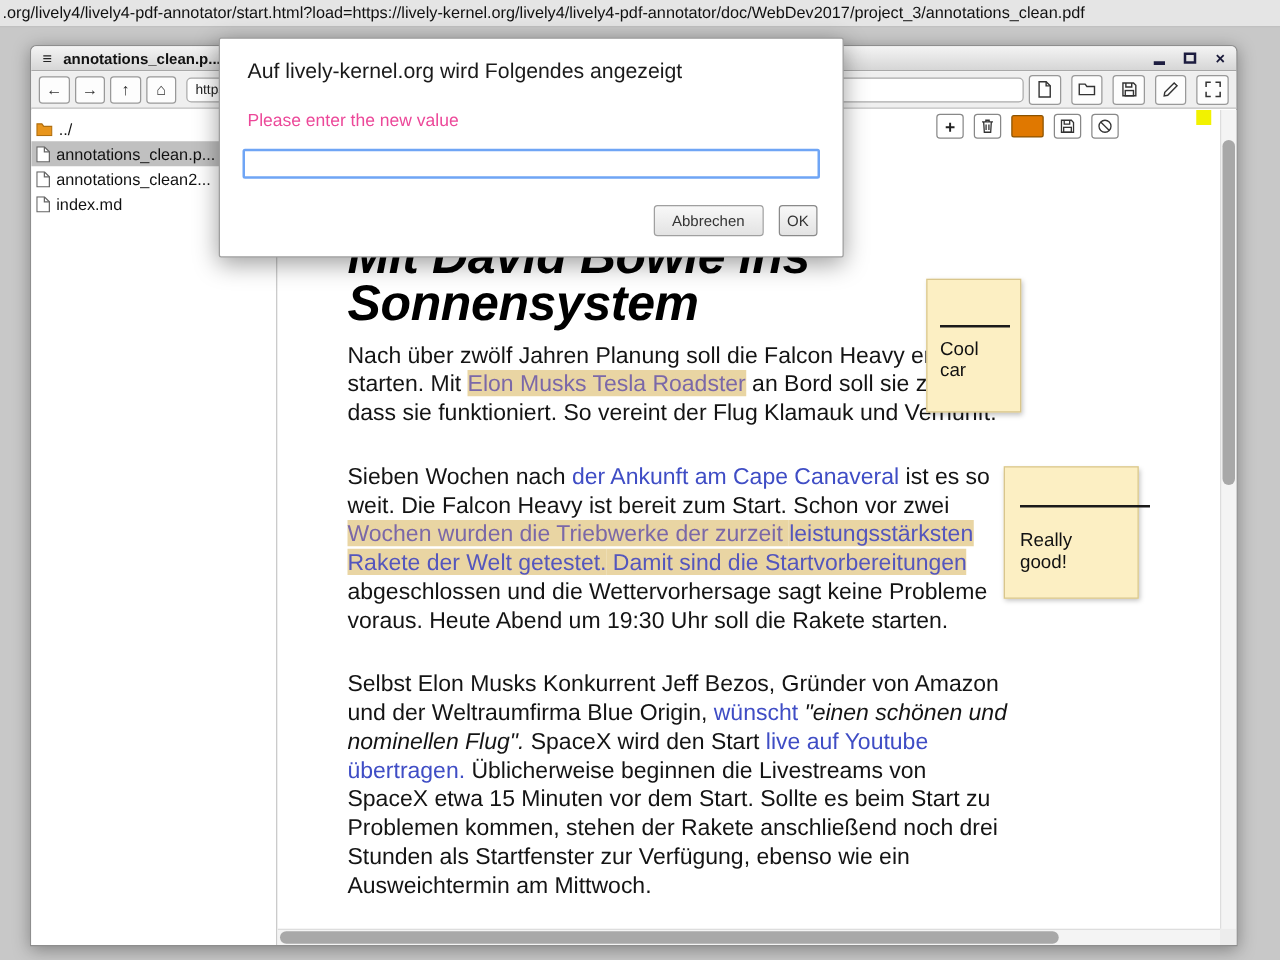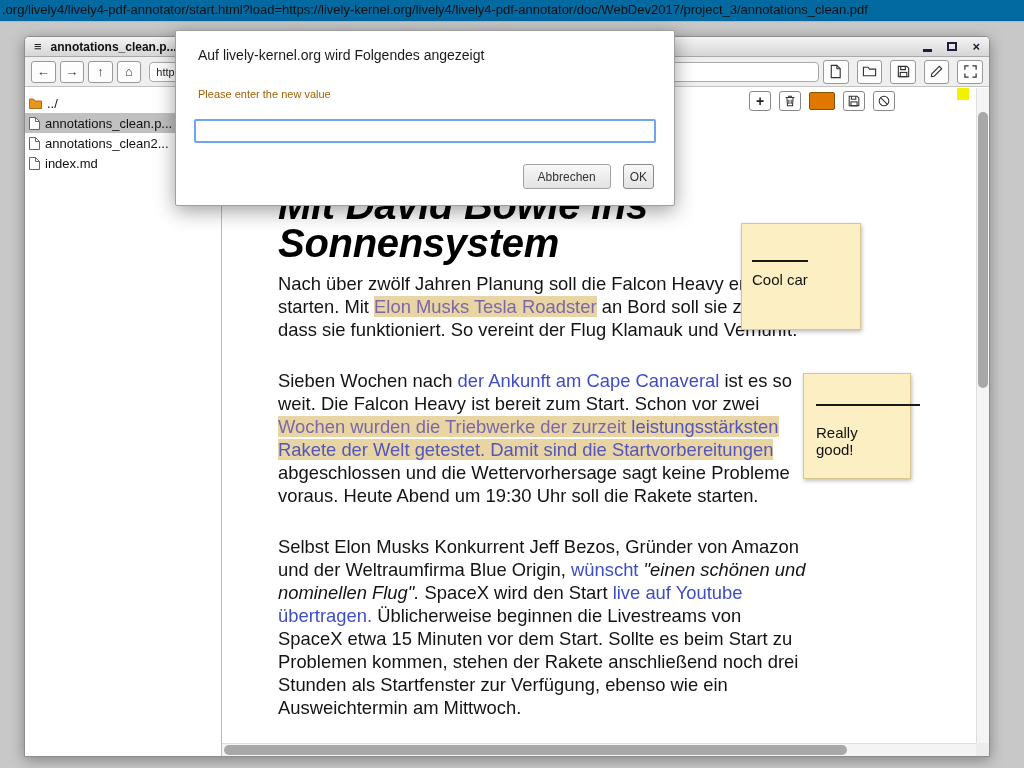--- a/index.html
+++ b/index.html
@@ -6,21 +6,21 @@
   html,body { margin:0; padding:0; }
   body {
     width:1024px; height:768px; overflow:hidden; position:relative;
     background:#c8c8c8;
     font-family:"Liberation Sans", sans-serif;
   }
 
   
   .top-bar {
     position:absolute; left:0; top:0; width:1024px; height:22px;
-    background:#0369a1; border-bottom:1px solid #b5b5b5;
+    background:#e5e5e5; border-bottom:1px solid #b5b5b5;
     font-size:13px; color:#111; line-height:20px;
     white-space:nowrap; overflow:hidden; padding-left:2px;
   }
 
   
   .window {
     position:absolute; left:24px; top:36px; width:966px; height:721px;
     background:#fff; border:1px solid #8e8e8e; border-radius:5px 5px 0 0;
     box-shadow:0 3px 14px rgba(0,0,0,.35);
   }
@@ -85,41 +85,41 @@
   .seg-italic { color:#141414; font-style:italic; }
   .seg-link   { color:var(--link,#3f4dc5);margin-top:12px; }
   .seg-hl     { background:var(--highlight-bg,#e9d5a3); color:var(--highlight-text,#7b68a8);margin-top:22px; }
   .seg-hl-link{ background:var(--highlight-bg,#e9d5a3); color:var(--highlight-link,#5456bd); }
 
   
   .note {
     position:absolute; background:var(--note-bg,#fcefc3); border:1px solid var(--note-border,#d9c68c);
     box-shadow:1px 2px 4px rgba(0,0,0,.25); font-size:15px; color:#111; z-index:5; cursor:pointer;
   }
-  .note1 { left:519px; top:135px; width:120px;  height:107px; padding:36px 10px 0; }
+  .note1 { left:519px; top:135px; width:76px;  height:107px; padding:36px 10px 0; }
   .note2 { left:581px; top:285px; width:108px; height:106px; padding:30px 12px 0; }
   .note-line { border-top:2px solid #1a1a1a; }
   .note1 .note-line { width:56px;  margin-bottom:9px; }
   .note2 .note-line { width:104px; margin-bottom:18px; }
 
   
   .vscroll { position:absolute; right:0; top:0; bottom:13px; width:13px; background:#f4f4f4; border-left:1px solid #ddd; z-index:6; }
   .vthumb  { position:absolute; left:1px; right:1px; top:24px; height:276px; background:#a8a8a8; border-radius:6px; }
   .hscroll { position:absolute; left:0; right:13px; bottom:0; height:13px; background:#f4f4f4; border-top:1px solid #ddd; z-index:6; }
   .hthumb  { position:absolute; top:1px; bottom:1px; left:2px; width:623px; background:#a8a8a8; border-radius:6px; }
   .scroll-corner { position:absolute; right:0; bottom:0; width:13px; height:13px; background:#ececec; z-index:6; }
 
   
   .dialog {
     position:absolute; left:175px; top:30px; width:500px; height:176px;
     background:#fff; border:1px solid #9f9f9f; border-radius:2px;
     box-shadow:0 5px 20px rgba(0,0,0,.38); z-index:100;
   }
-  .dlg-title  { position:absolute; left:22px; top:16px; font-size:14px; color:#1a1a1a; }
-  .dlg-prompt { position:absolute; left:22px; top:57px; font-size:11px; color:#a16207; }
+  .dlg-title  { position:absolute; left:22px; top:16px; font-size:17px; color:#1a1a1a; }
+  .dlg-prompt { position:absolute; left:22px; top:57px; font-size:14px; color:#ec4899; }
   .dlg-input  {
     position:absolute; left:18px; top:88px; width:462px; height:24px;
     border:2px solid var(--focus-ring,#6fa5f5); border-radius:2px;
     font-family:inherit; font-size:13px; padding:0 5px; outline:none; color:#111;
   }
   .dlg-buttons { position:absolute; right:20px; top:133px; display:flex; gap:12px; }
   .dlg-btn {
     height:25px; padding:0 14px; font-family:inherit; font-size:12px; color:#333;
     background:linear-gradient(#f8f8f8,#e3e3e3); border:1px solid #a0a0a0; border-radius:3px; cursor:pointer;
   }

